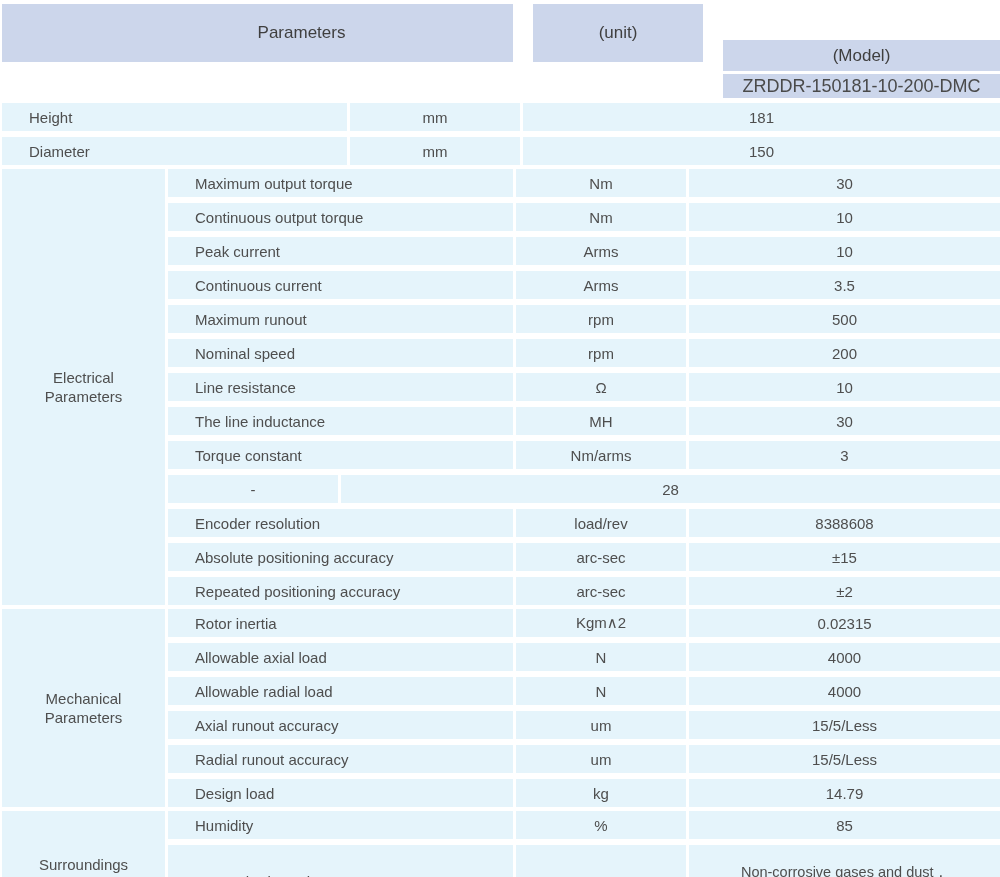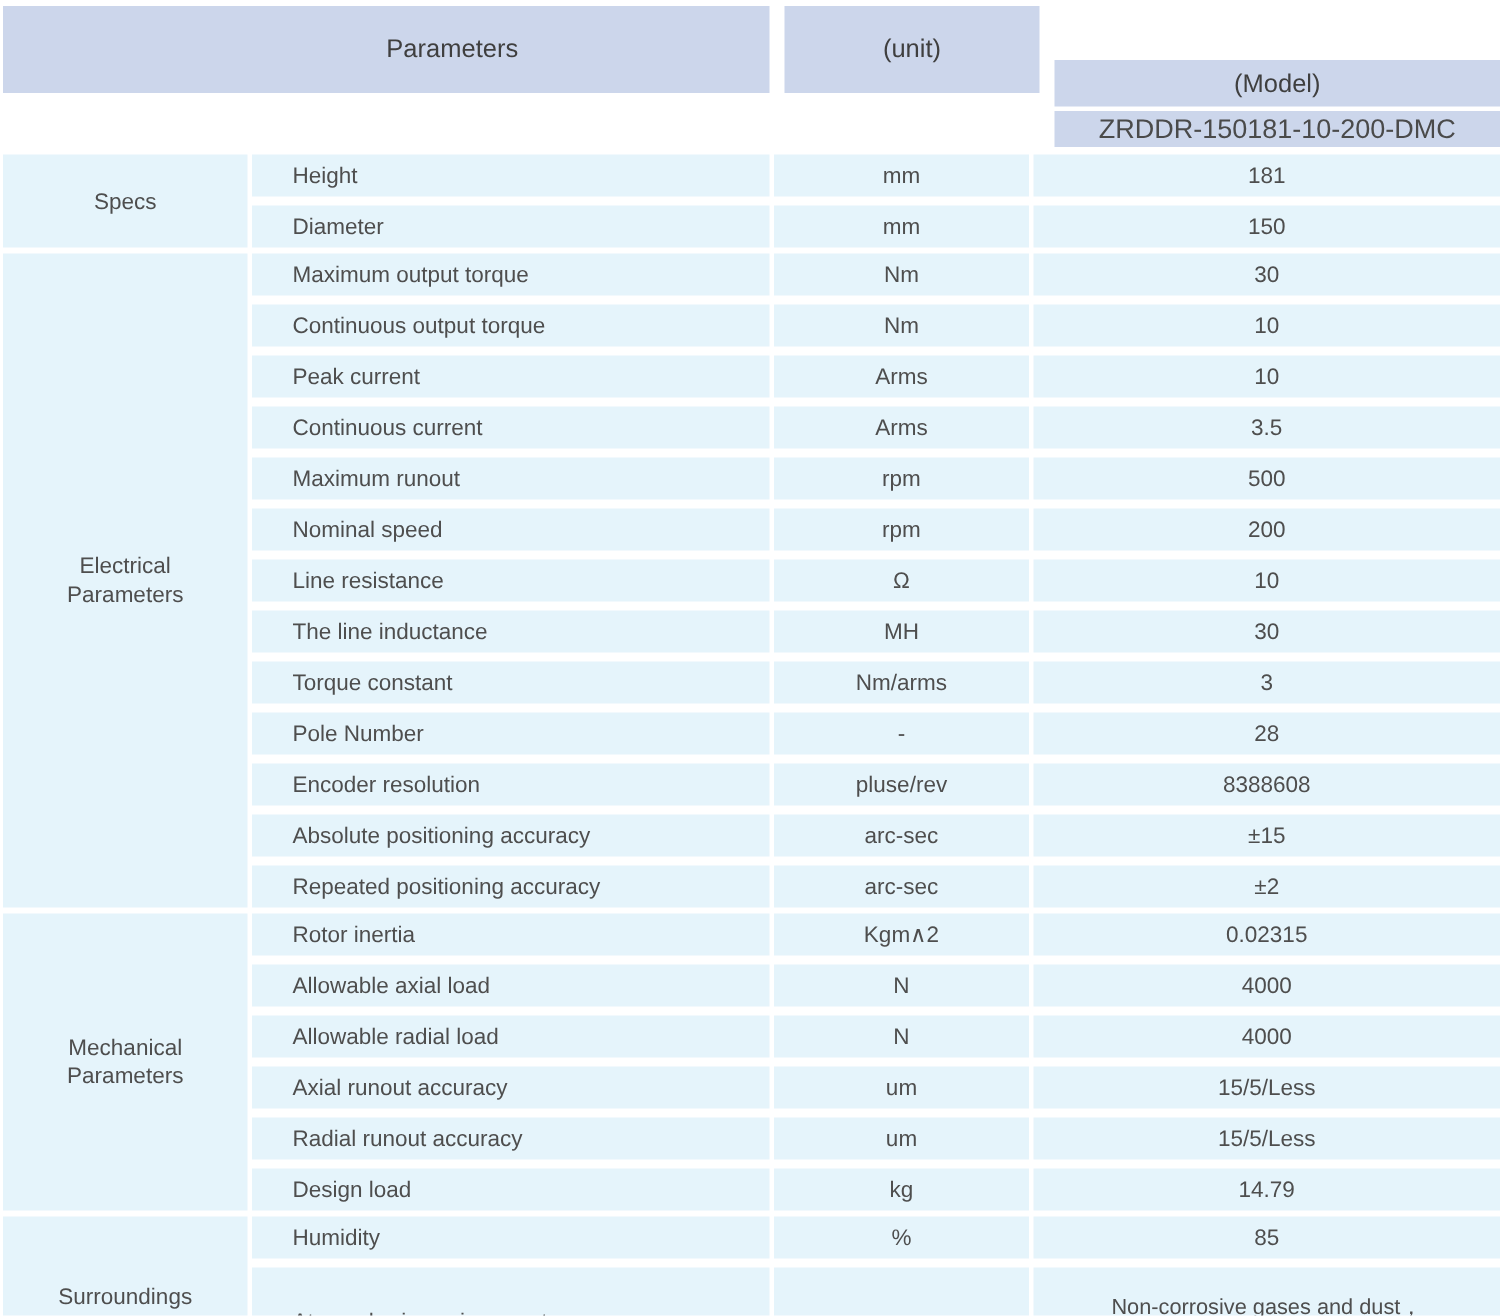--- a/index.html
+++ b/index.html
@@ -7,21 +7,21 @@
   body {
     width: 1000px;
     height: 877px;
     font-family: "Liberation Sans", "DejaVu Sans", sans-serif;
     color: #4e4e4e;
     overflow: hidden;
   }
   .page { width: 1000px; padding: 4px 0 0 2px; }
 
   
-  .thead { display: flex; gap: 10px; margin-bottom: 5px; }
+  .thead { display: flex; gap: 20px; margin-bottom: 5px; }
   .hcell {
     background: #ccd6eb;
     color: #3f3f3f;
     display: flex;
     align-items: center;
     justify-content: center;
     font-size: 17px;
   }
   .h-params { width: 511px; height: 58px; padding-left: 88px; }
   .h-unit   { width: 170px; height: 58px; }
@@ -72,23 +72,20 @@
       <div class="hcell h-params">Parameters</div>
       <div class="hcell h-unit">(unit)</div>
       <div class="h-model-wrap">
         <div class="hcell h-model-top">(Model)</div>
         <div class="hcell h-model-bottom">ZRDDR-150181-10-200-DMC</div>
       </div>
     </div>
 
     <div id="table-body">
         <div class="section">
-          <div class="group-cell">
-            <span>Specs</span>
-          </div>
           <div class="rows">
             <div class="row">
               <div class="cell c-name">Height</div>
               <div class="cell c-unit">mm</div>
               <div class="cell c-value">181</div>
             </div>
             <div class="row">
               <div class="cell c-name">Diameter</div>
               <div class="cell c-unit">mm</div>
               <div class="cell c-value">150</div>
@@ -139,27 +136,26 @@
               <div class="cell c-name">The line inductance</div>
               <div class="cell c-unit">MH</div>
               <div class="cell c-value">30</div>
             </div>
             <div class="row">
               <div class="cell c-name">Torque constant</div>
               <div class="cell c-unit">Nm/arms</div>
               <div class="cell c-value">3</div>
             </div>
             <div class="row">
-              <div class="cell c-name">Pole Number</div>
               <div class="cell c-unit">-</div>
               <div class="cell c-value">28</div>
             </div>
             <div class="row">
               <div class="cell c-name">Encoder resolution</div>
-              <div class="cell c-unit">pluse/rev</div>
+              <div class="cell c-unit">load/rev</div>
               <div class="cell c-value">8388608</div>
             </div>
             <div class="row">
               <div class="cell c-name">Absolute positioning accuracy</div>
               <div class="cell c-unit">arc-sec</div>
               <div class="cell c-value">±15</div>
             </div>
             <div class="row">
               <div class="cell c-name">Repeated positioning accuracy</div>
               <div class="cell c-unit">arc-sec</div>

